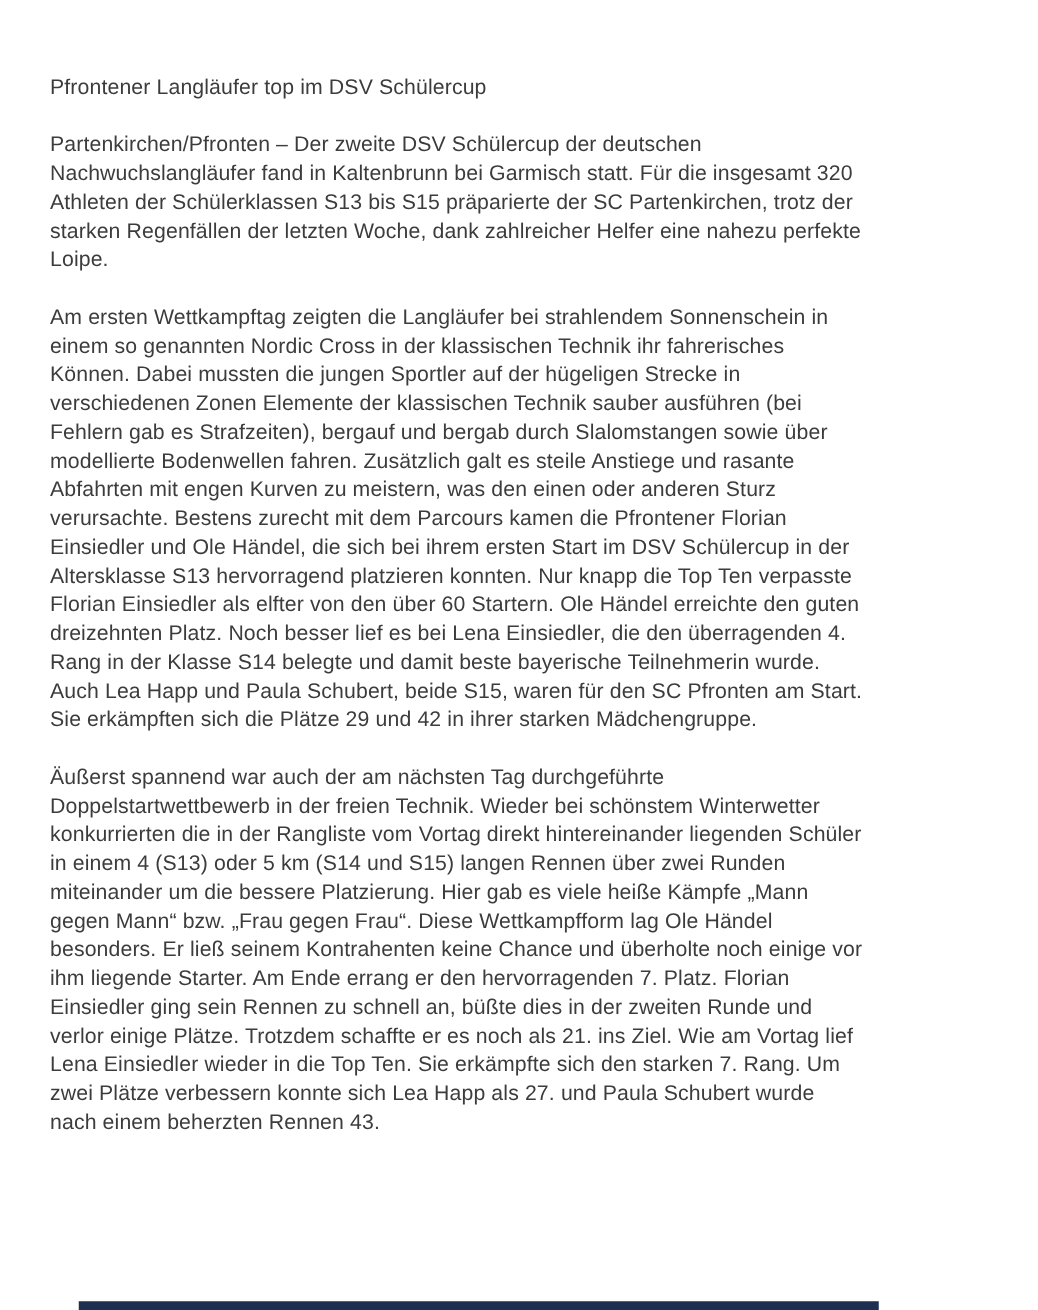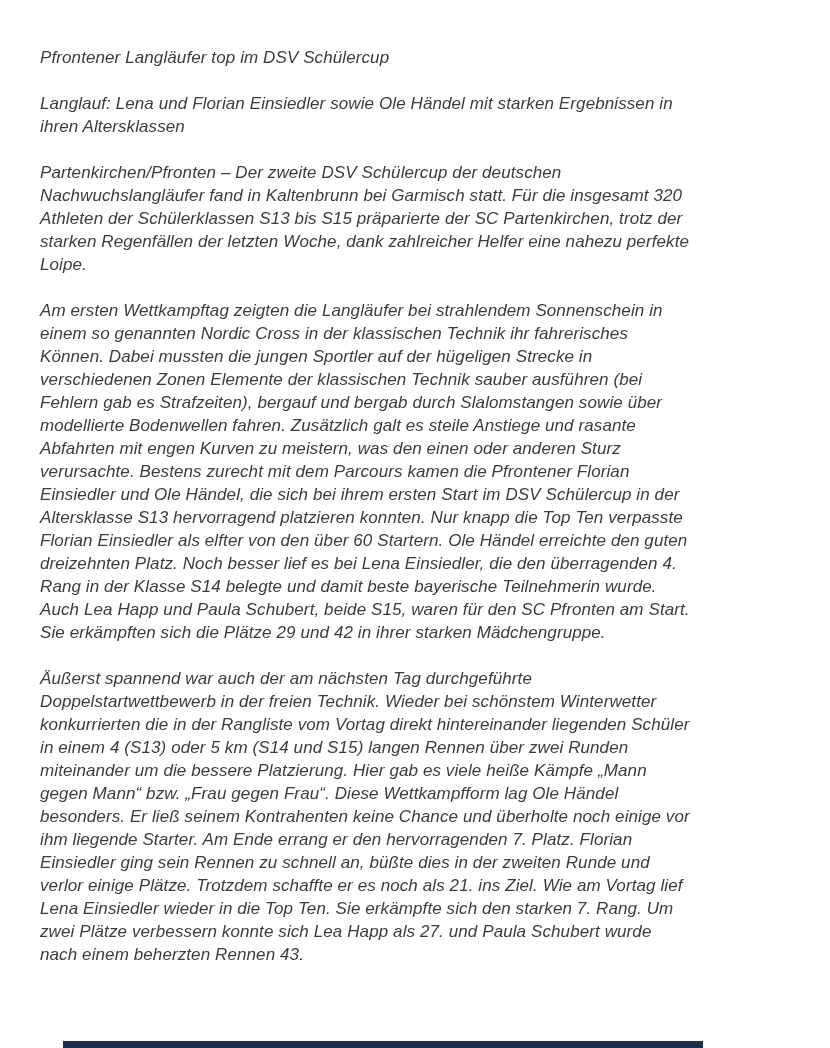--- a/index.html
+++ b/index.html
@@ -18,43 +18,40 @@
     position: absolute;
     left: 40px;
     top: 46px;
     width: 760px;
     color: #3c3c3c;
     font-size: 17px;
     line-height: 23px;
     letter-spacing: 0.1px;
   }
   .page p {
-    margin: 0 0 23px 0;
+    margin: 12px 0 23px 0;
     white-space: pre-line; 
-    font-style: italic;
   }
   .page p:last-child {
     margin-bottom: 0;
   }
   .footer-bar {
     position: absolute;
     left: 63px;
     top: 1041px;
     width: 640px;
     height: 7px;
   }
 </style>
 </head>
 <body>
 
 <div class="page">
   <p>Pfrontener Langläufer top im DSV Schülercup</p>
 
-  <p>Langlauf: Lena und Florian Einsiedler sowie Ole Händel mit starken Ergebnissen in
-ihren Altersklassen</p>
 
   <p>Partenkirchen/Pfronten – Der zweite DSV Schülercup der deutschen
 Nachwuchslangläufer fand in Kaltenbrunn bei Garmisch statt. Für die insgesamt 320
 Athleten der Schülerklassen S13 bis S15 präparierte der SC Partenkirchen, trotz der
 starken Regenfällen der letzten Woche, dank zahlreicher Helfer eine nahezu perfekte
 Loipe.</p>
 
   <p>Am ersten Wettkampftag zeigten die Langläufer bei strahlendem Sonnenschein in
 einem so genannten Nordic Cross in der klassischen Technik ihr fahrerisches
 Können. Dabei mussten die jungen Sportler auf der hügeligen Strecke in

